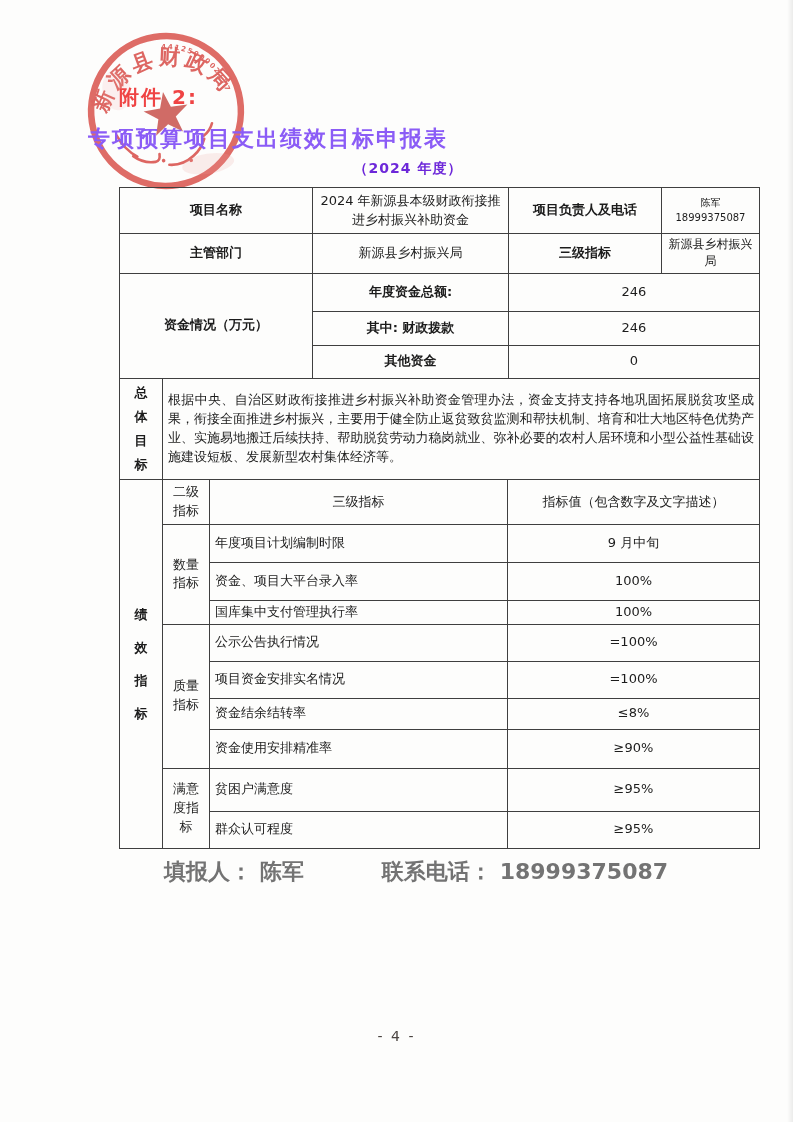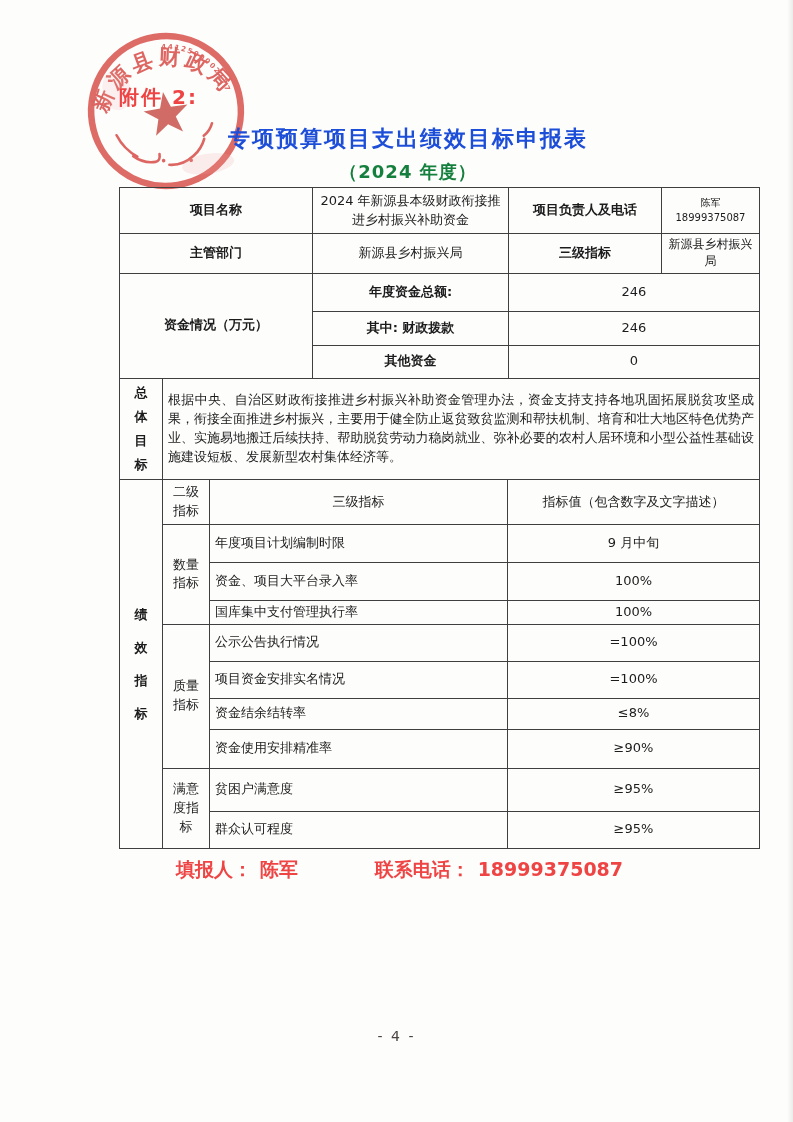--- a/index.html
+++ b/index.html
@@ -20,25 +20,25 @@
   }
   
   .seal{position:absolute;left:80px;top:20px;width:172px;height:176px;opacity:.92;}
   .attachment-label{
     position:absolute;left:119px;top:84px;z-index:3;
     font-size:20px;font-weight:600;letter-spacing:2px;color:#ef4444;
   }
   
   .doc-title{
     position:absolute;left:88px;top:124px;width:640px;
-    text-align:center;font-size:22px;font-weight:700;letter-spacing:2px;color:#1d4ed8;
+    font-size:22px;font-weight:700;letter-spacing:2px;color:#8b5cf6;
   }
   .doc-subtitle{
     position:absolute;left:88px;top:160px;width:640px;
-    text-align:center;font-size:18px;font-weight:600;letter-spacing:1px;color:#15803d;
+    text-align:center;font-size:14px;font-weight:600;letter-spacing:1px;color:#6d28d9;
   }
   
   .tables{position:absolute;left:88px;top:187px;width:640px;padding-left:31px;}
   table.t{border-collapse:collapse;table-layout:fixed;width:640px;}
   table.t + table.t{margin-top:-1px;}
   .t td{
     border:1px solid #3f3f3f;padding:2px 5px;
     font-size:13px;line-height:1.45;vertical-align:middle;
     overflow:hidden;
   }
@@ -48,22 +48,22 @@
   .goal-text{font-size:12.6px;line-height:1.78;text-align:justify;padding:4px 8px 4px 9px;}
   .vert{text-align:center;}
   .vert span{
     display:inline-block;width:15px;word-break:break-all;
     line-height:1.85;font-weight:600;vertical-align:middle;
   }
   .vert.tall span{line-height:2.55;}
   .wrapcell{text-align:center;font-weight:600;}
   
   .fill-row{
-    position:absolute;left:88px;top:857px;width:640px;
-    font-size:19px;font-weight:600;color:#ef4444;
+    position:absolute;left:76px;top:857px;width:640px;
+    font-size:22px;font-weight:600;color:#737373;
   }
   .fill-row .pair1{margin-left:88px;}
   .fill-row .pair2{margin-left:70px;}
   .fill-row b{font-weight:600;margin-left:8px;}
   .page-number{
     position:absolute;left:0;top:1028px;width:793px;
     text-align:center;font-size:14px;color:#4a4441;letter-spacing:2px;
   }
 </style>
 </head>

